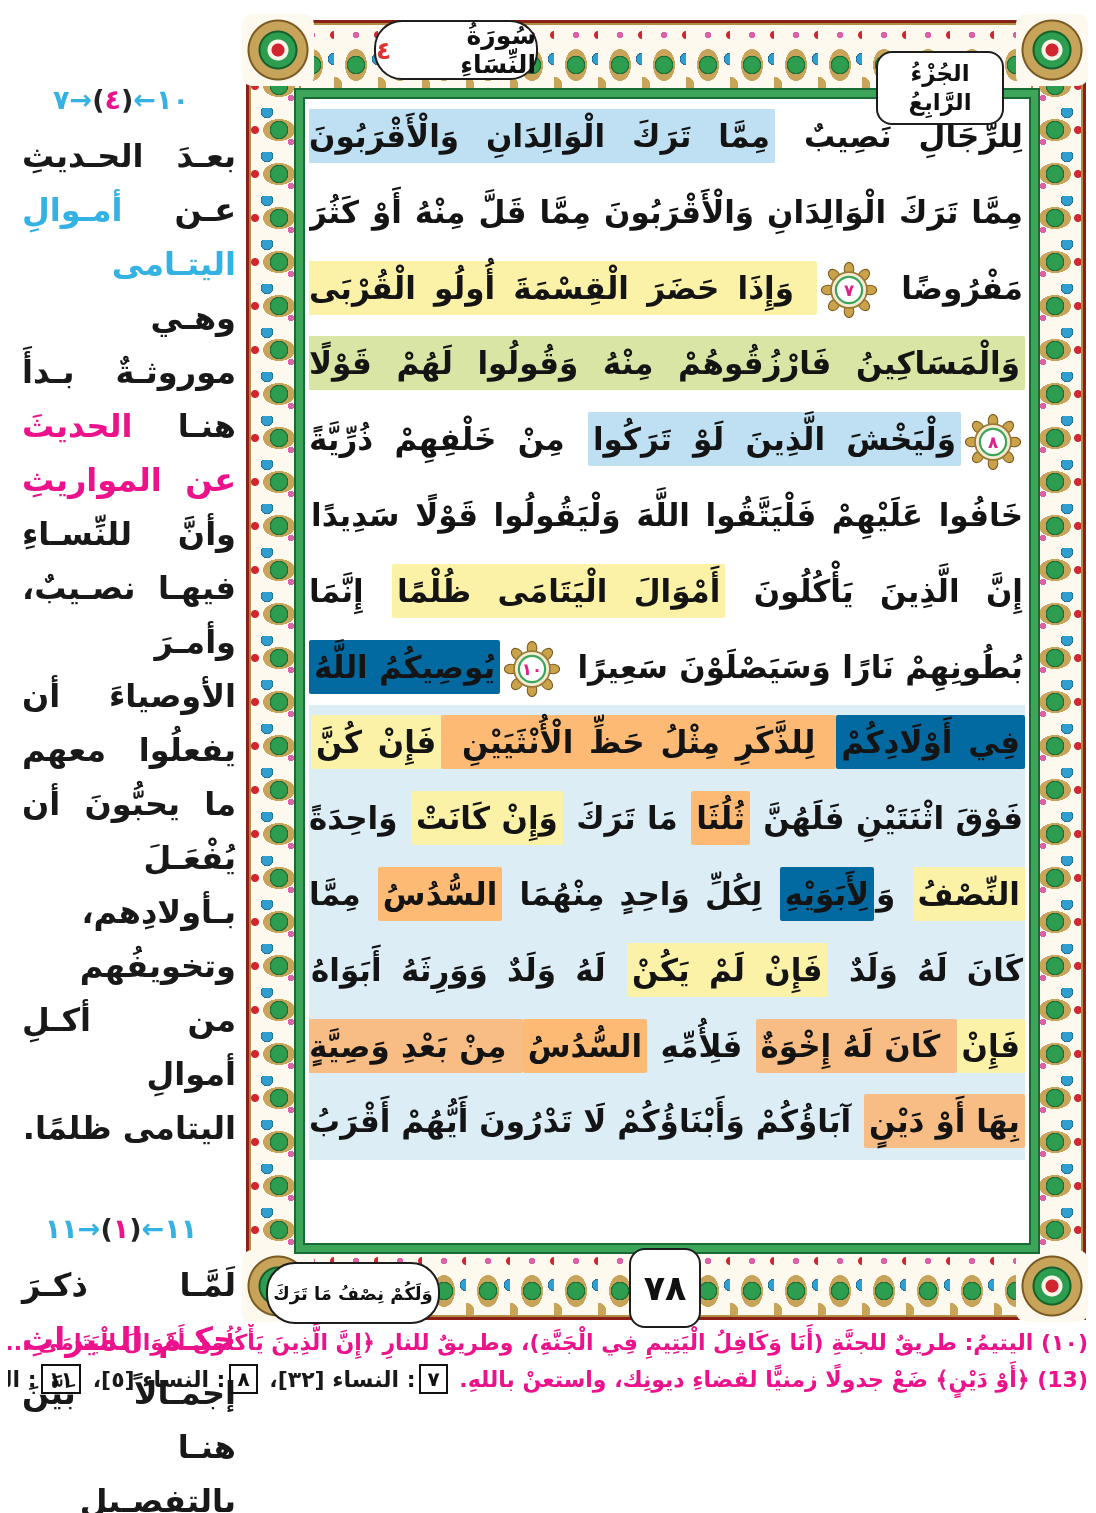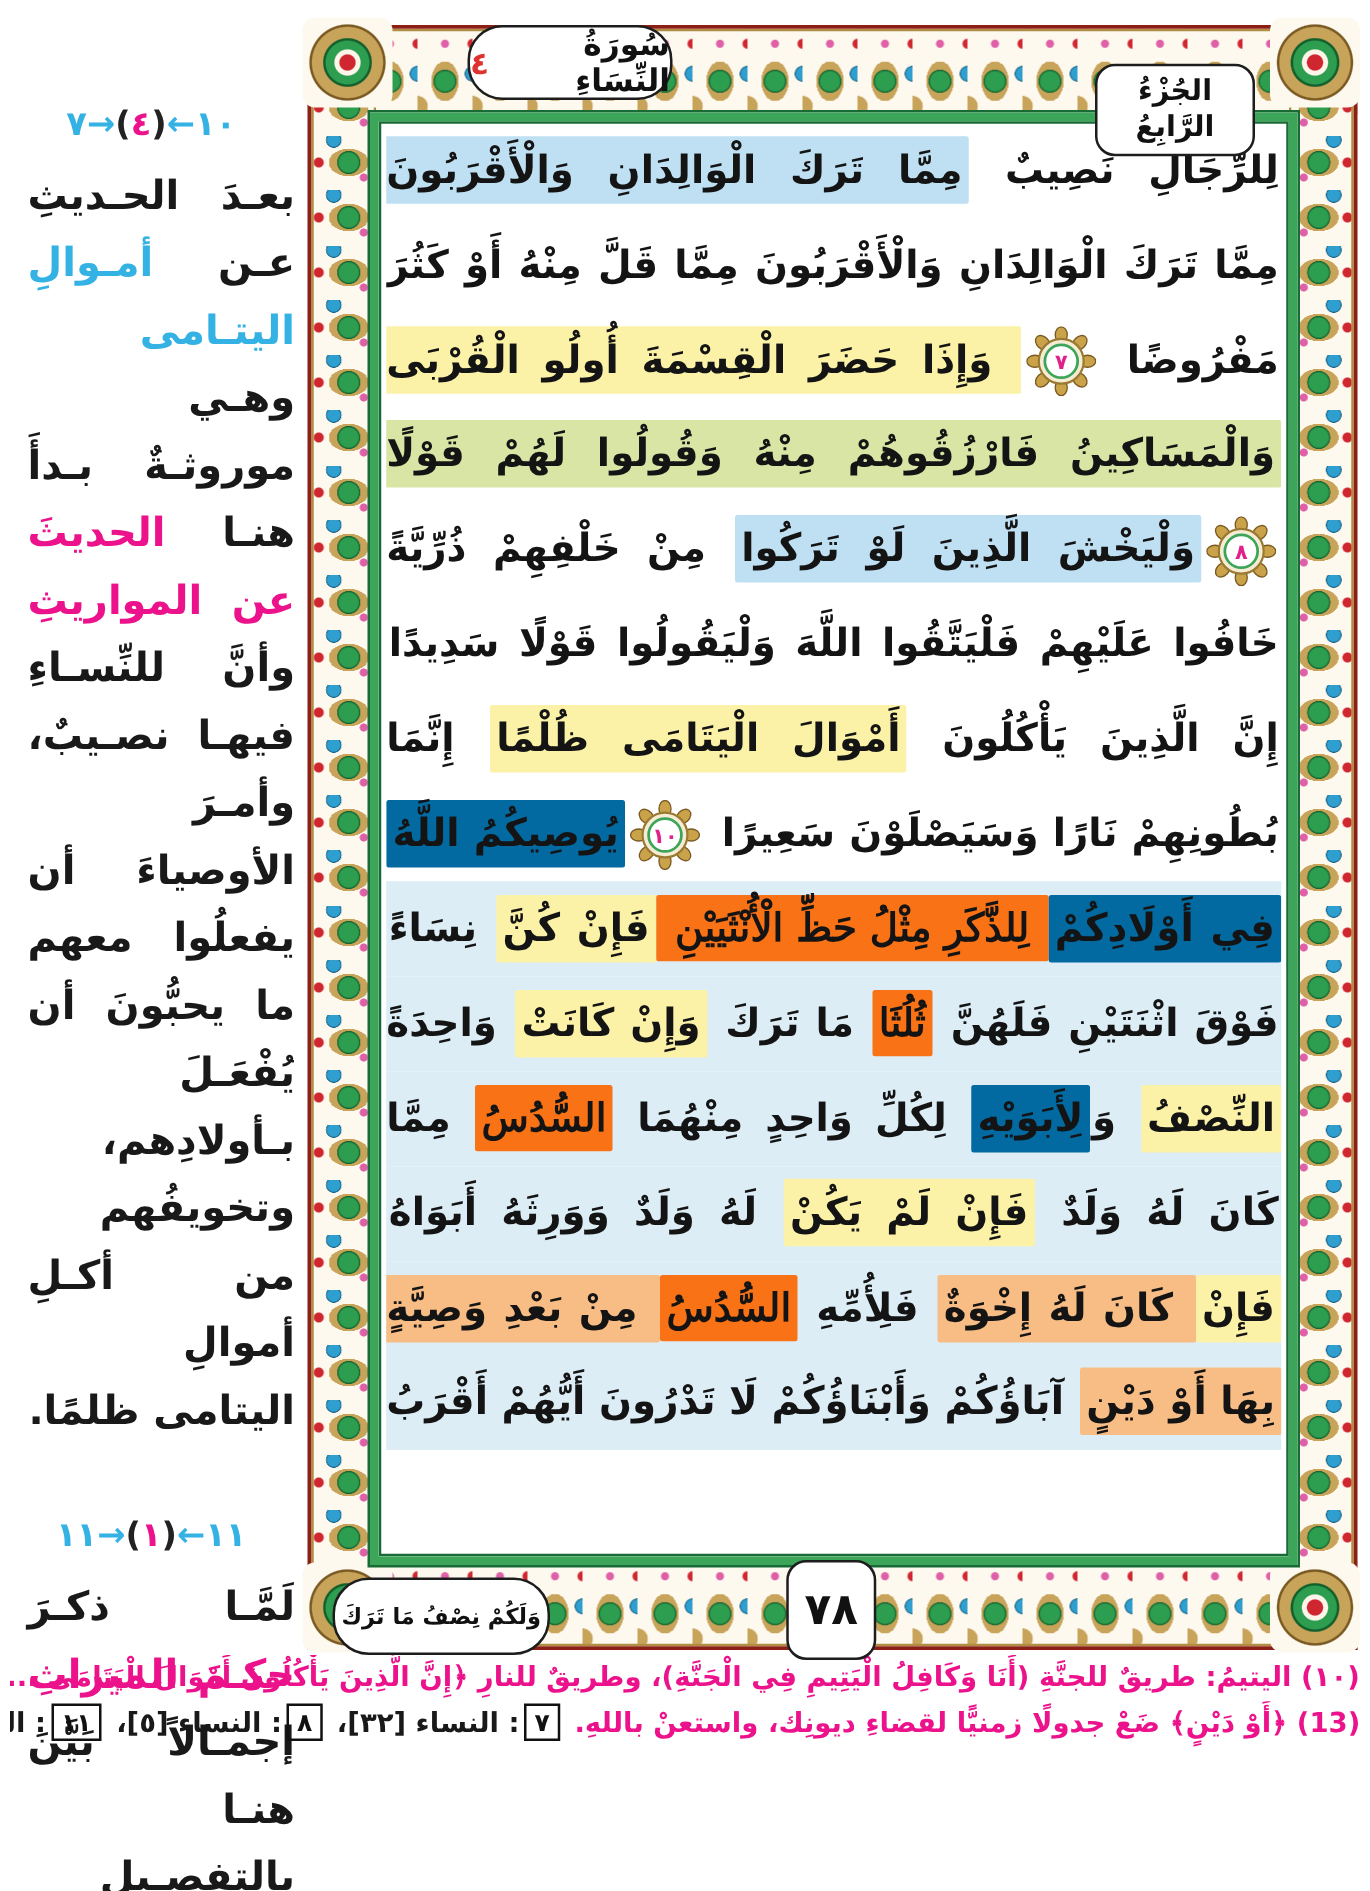--- a/index.html
+++ b/index.html
@@ -63,21 +63,21 @@
   
   #quran-lines{position:absolute;inset:2px 6px;z-index:4;}
   .qline{direction:rtl;text-align:justify;text-align-last:justify;
     height:75.8px;line-height:75.8px;font-size:31px;font-weight:bold;color:#141414;
     white-space:normal;overflow:hidden;}
   .qline.tint{background:#dcedf6;}
   .seg{padding:0 2px;}
   .hl{padding:9px 5px;border-radius:2px;}
   .hl-blue{background:#bfe0f2;} .hl-yellow{background:#fbf2a7;}
   .hl-green{background:#d8e5a4;} .hl-pink{background:#0369a1;}
-  .hl-gray{background:#f97316;font-family:Liberation Serif, serif;}  .hl-orange{background:#f8bd85;}
+  .hl-gray{background:#fdba74;}  .hl-orange{background:#f8bd85;}
   .medallion{display:inline-block;vertical-align:middle;margin:0 4px;line-height:0;}
 
   
   .sidebar{position:absolute;left:6px;top:84px;width:230px;z-index:2;}
   .sb-block{margin-bottom:30px;}
   .sb-head{direction:ltr;text-align:center;font-size:27px;font-weight:bold;
     color:#35b2e4;letter-spacing:1px;margin-bottom:14px;}
   .sb-head .magenta{color:#ec128b;} .sb-head .black{color:#222;}
   .sb-text{direction:rtl;text-align:justify;text-align-last:right;
     font-size:32px;font-weight:bold;color:#191919;line-height:54px;margin-left:16px;}

